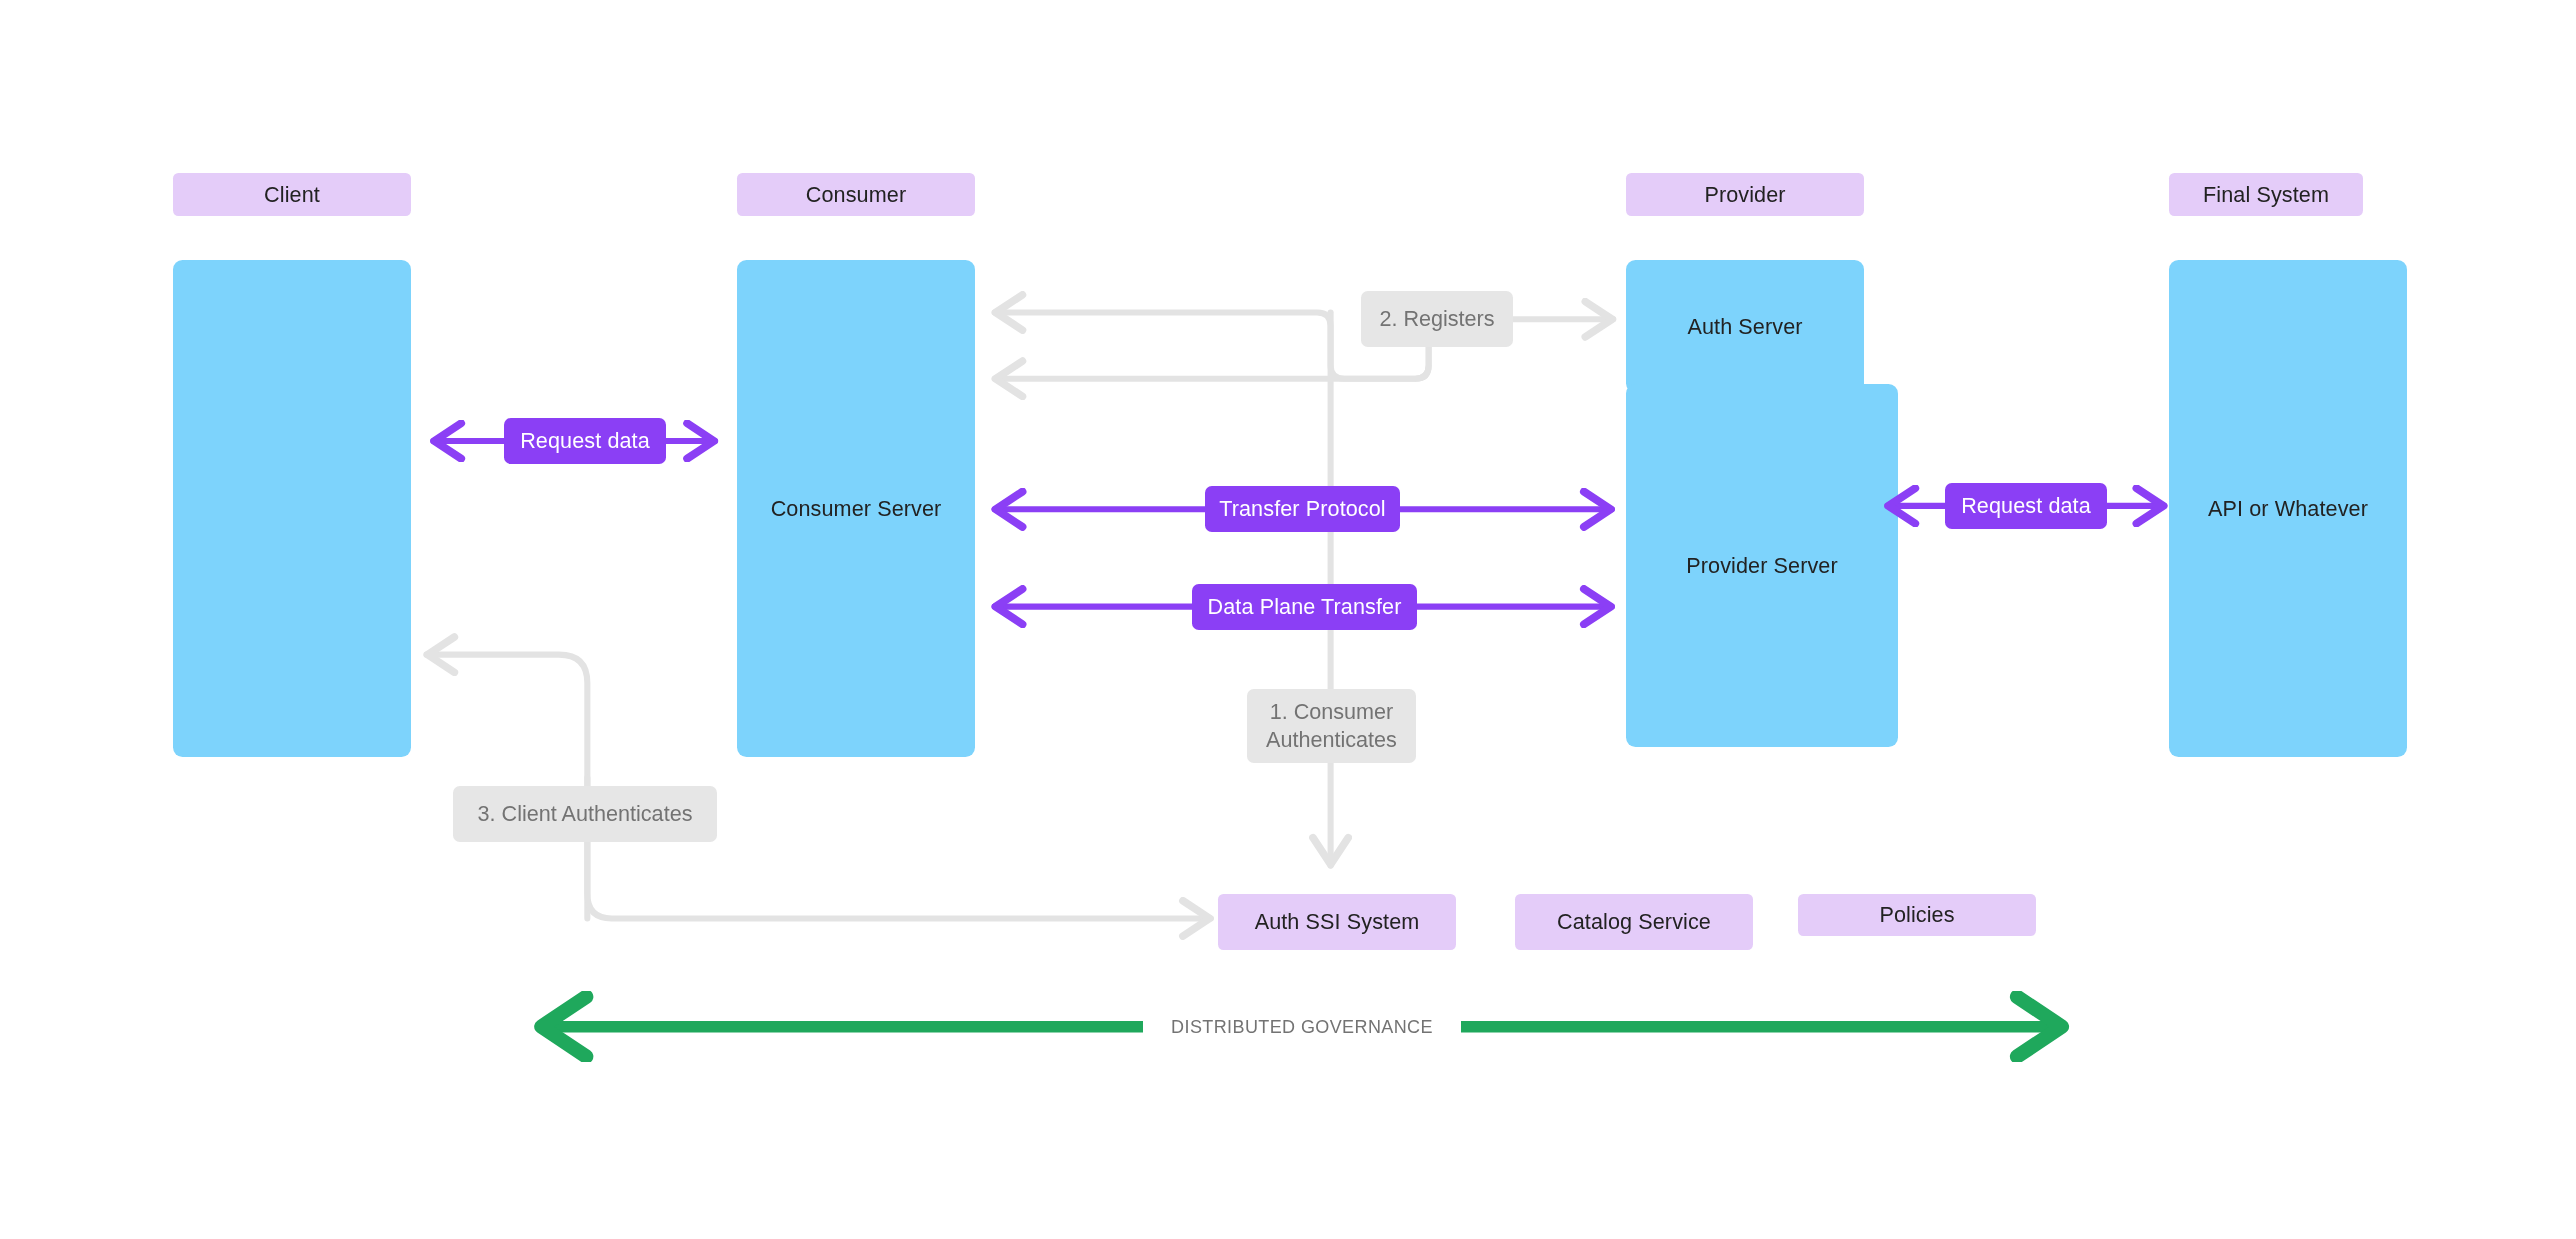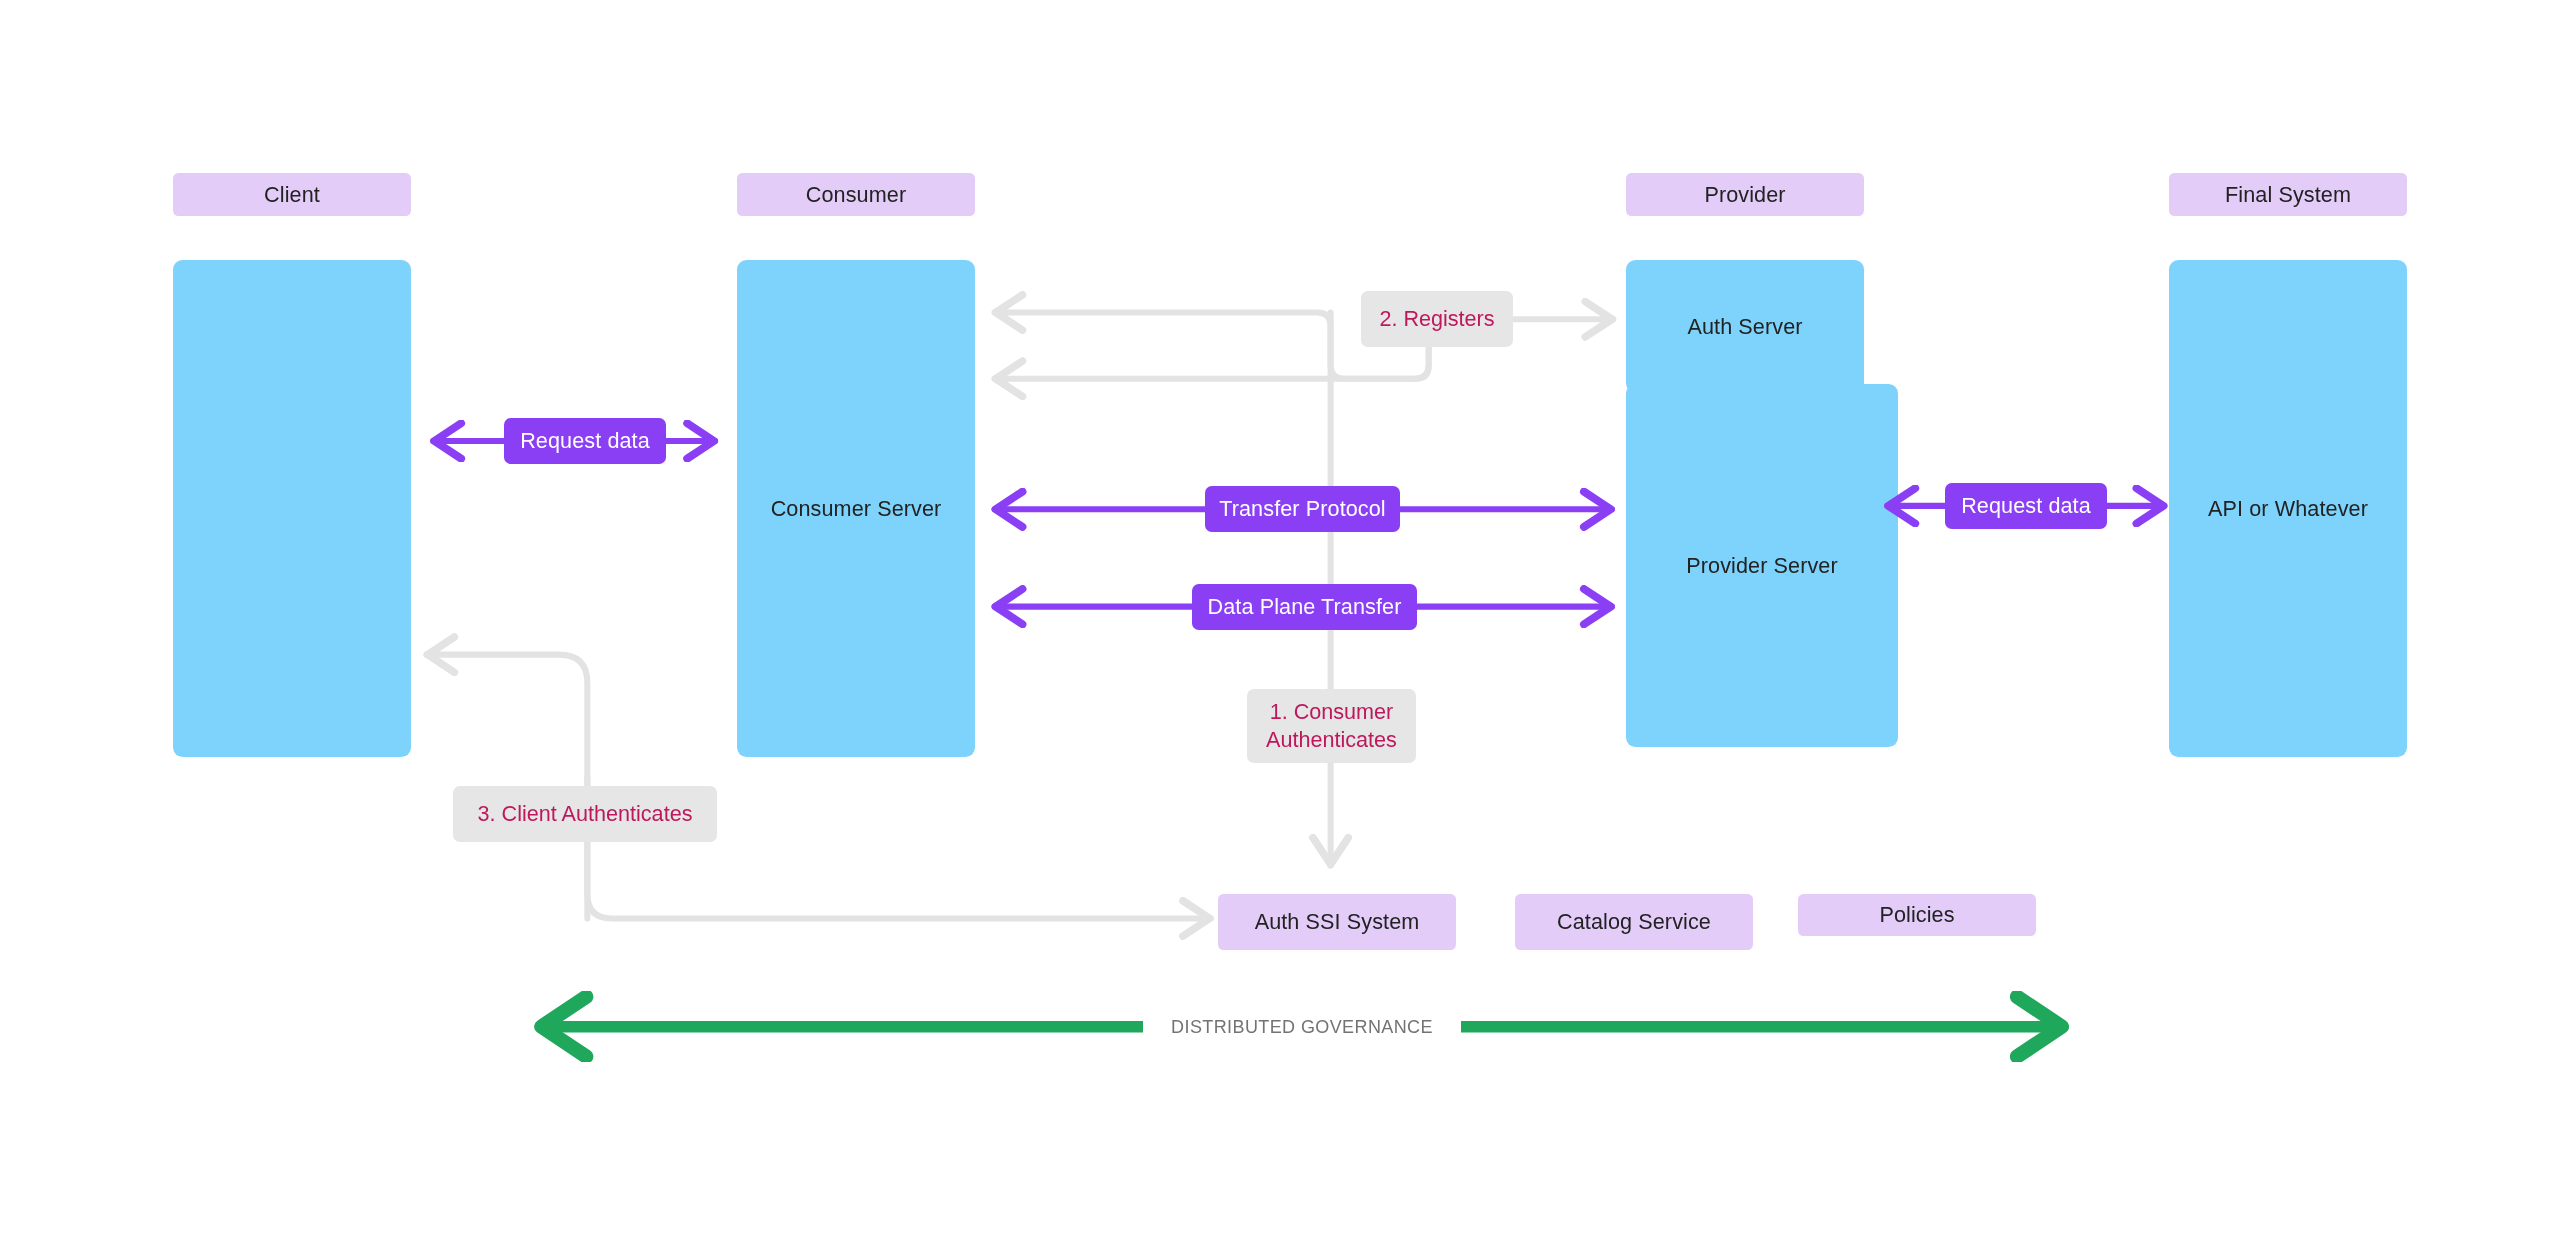--- a/index.html
+++ b/index.html
@@ -75,21 +75,21 @@
     white-space: nowrap;
   }
 
   
   .gray-label {
     background: #E6E6E6;
     border-radius: 6.8px;
     display: flex;
     align-items: center;
     justify-content: center;
-    color: #be185d;
+    color: #737373;
     font-size: 21.6px;
     padding: 0 12px;
     text-align: center;
     line-height: 1.28;
     z-index: 6;
     white-space: pre-line;
   }
 
   
   .edge-layer {
@@ -178,21 +178,21 @@
   </div>
 
   <div class="abs col-header" style="left:737px; top:173px; width:238px; height:43px;">
     <span>Consumer</span>
   </div>
 
   <div class="abs col-header" style="left:1626px; top:173px; width:238px; height:43px;">
     <span>Provider</span>
   </div>
 
-  <div class="abs col-header" style="left:2169px; top:173px; width:238px; height:43px;">
+  <div class="abs col-header" style="left:2169px; top:173px; width:194px; height:43px;">
     <span>Final System</span>
   </div>
 
   <div class="abs server-box" style="left:173px; top:260px; width:238px; height:497px;">
     <span></span>
   </div>
 
   <div class="abs server-box" style="left:737px; top:260px; width:238px; height:497px;">
     <span>Consumer Server</span>
   </div>

